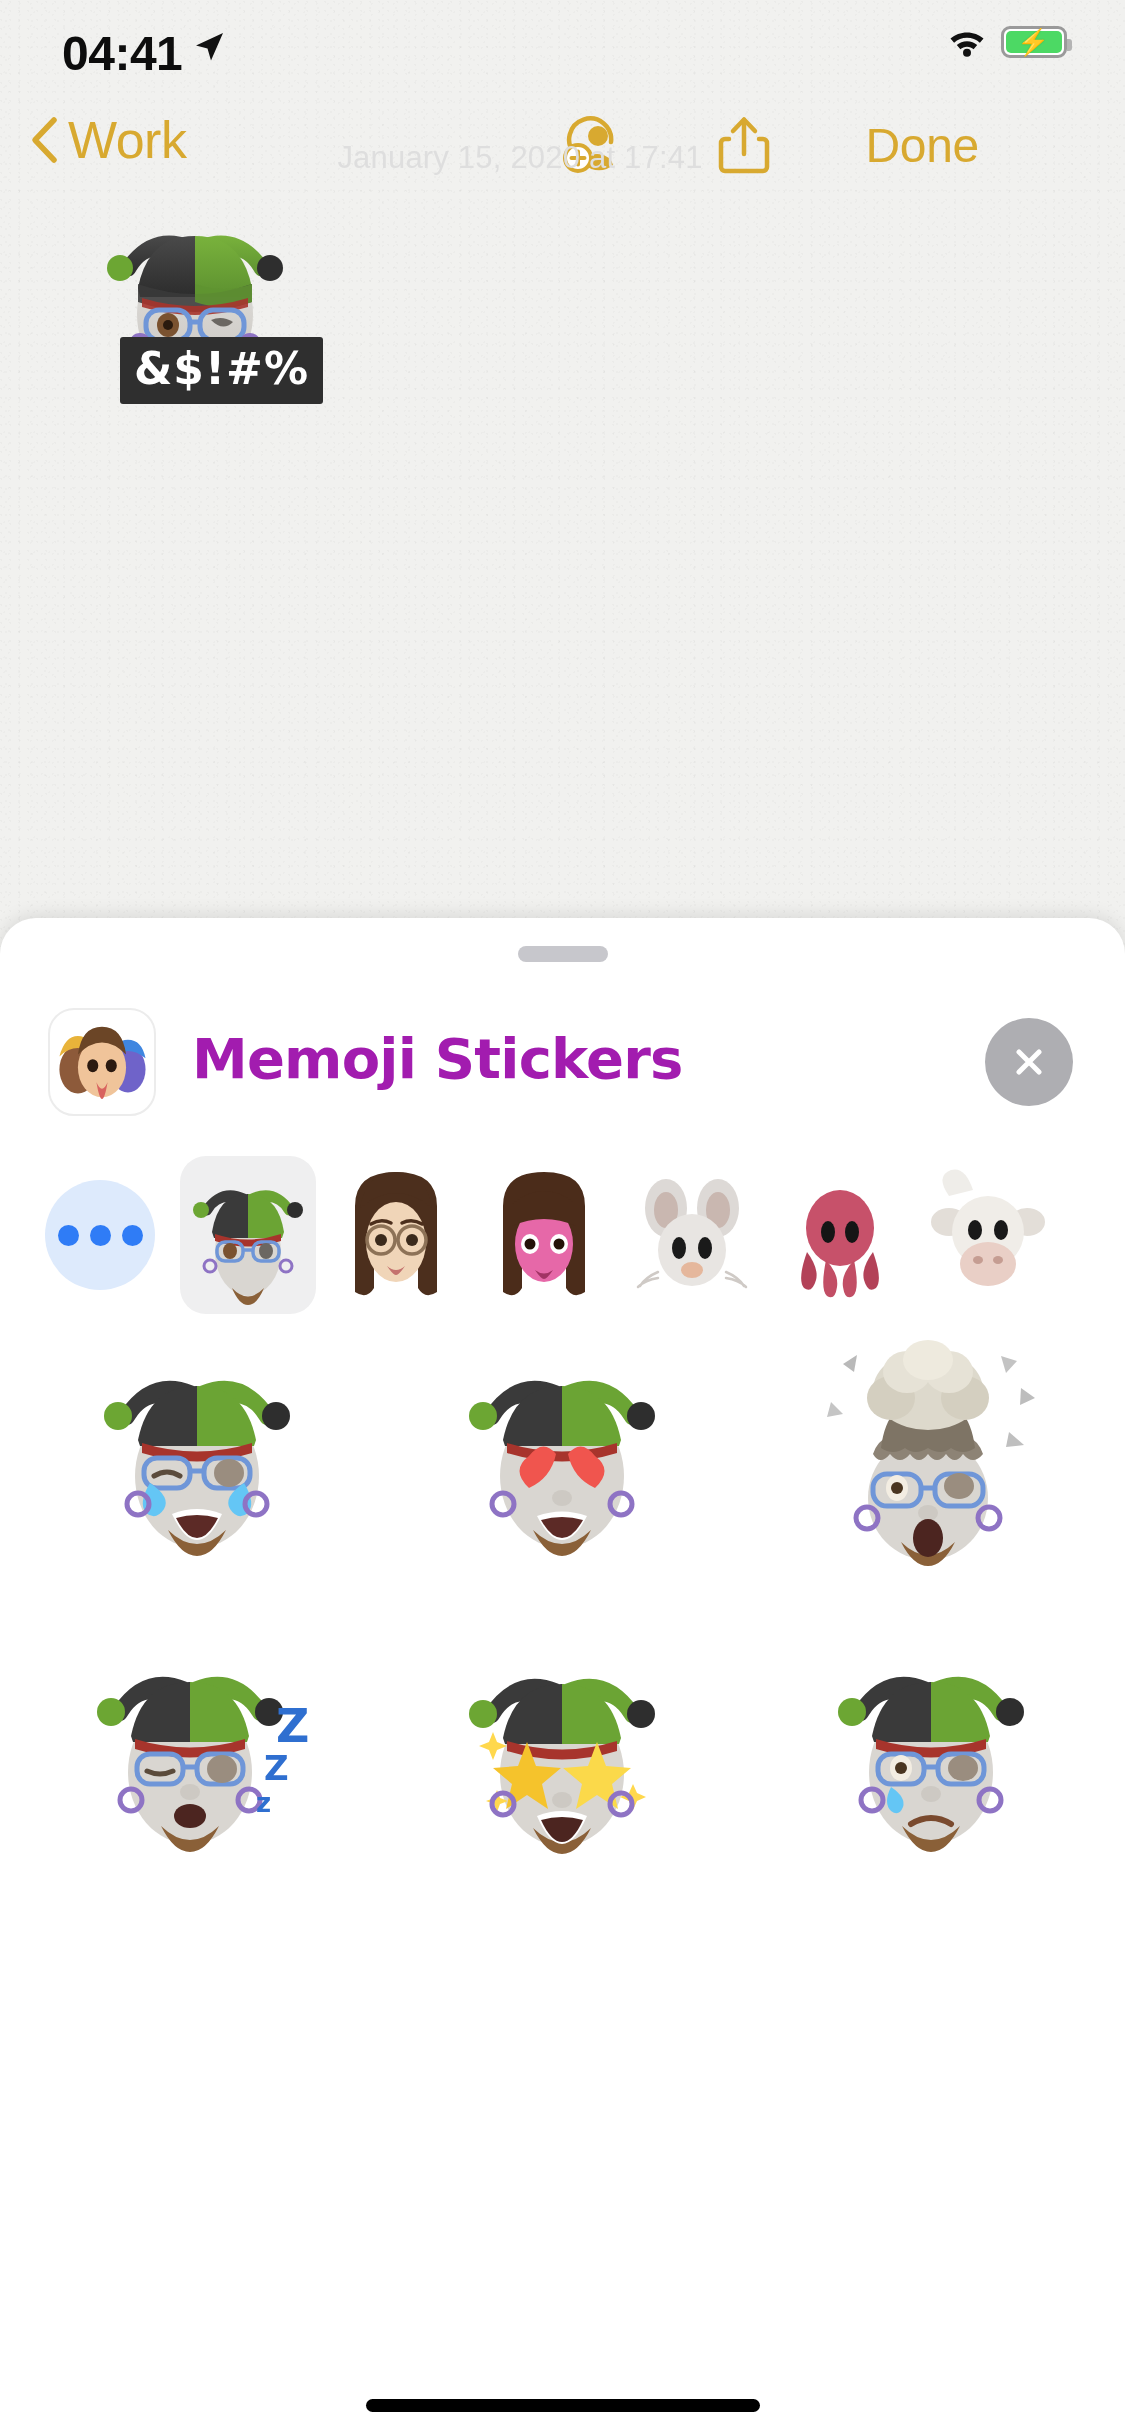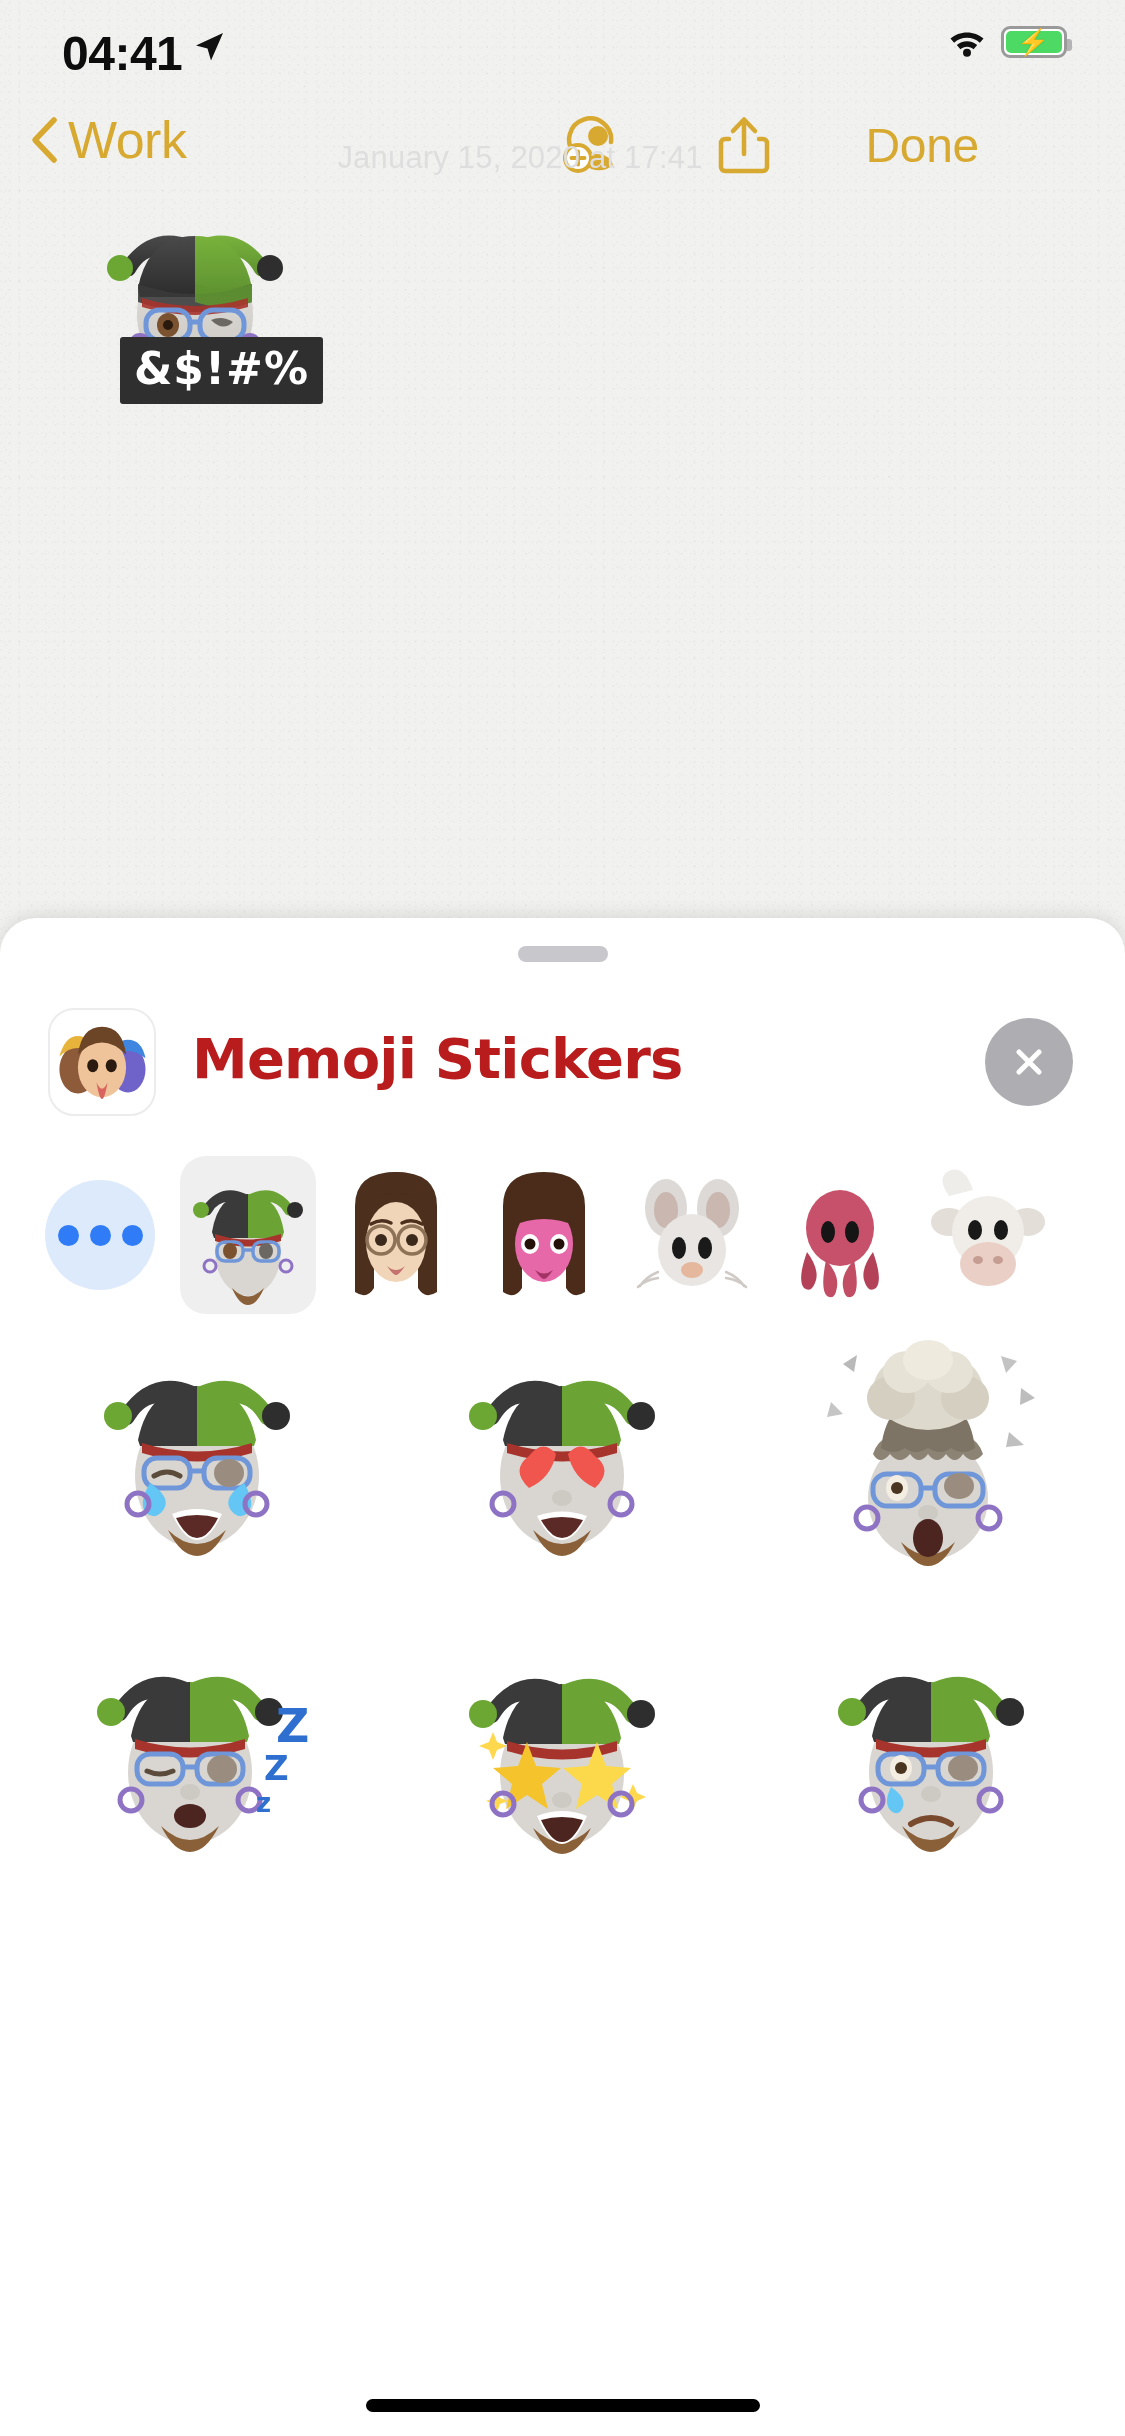--- a/index.html
+++ b/index.html
@@ -131,21 +131,21 @@
   }
   #sheet-app-icon {
     position:absolute; left:48px; top:12px;
     width:108px; height:108px; border-radius:26px;
     background:#fff; border:2px solid #ececec;
     display:flex; align-items:center; justify-content:center;
     overflow:hidden; font-size:54px; line-height:1;
   }
   #sheet-title {
     position:absolute; left:192px; top:30px;
-    font-size:56px; font-weight:700; color:#b91c1c;
+    font-size:56px; font-weight:700; color:#a21caf;
     letter-spacing:-0.8px;
     font-family:"DejaVu Sans", sans-serif;
   }
   #sheet-close {
     position:absolute; right:52px; top:22px;
     width:88px; height:88px; border-radius:50%;
     background:#aeaeb2; cursor:pointer;
   }
   #sheet-close svg { position:absolute; left:50%; top:50%; transform:translate(-50%,-50%); }
 

